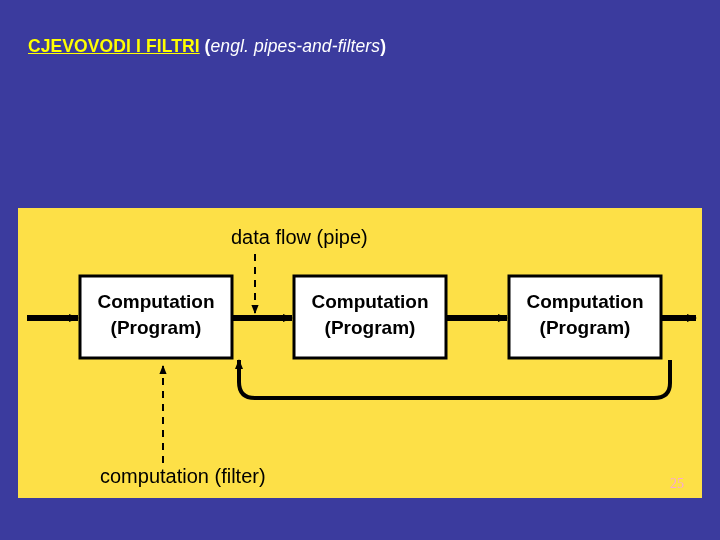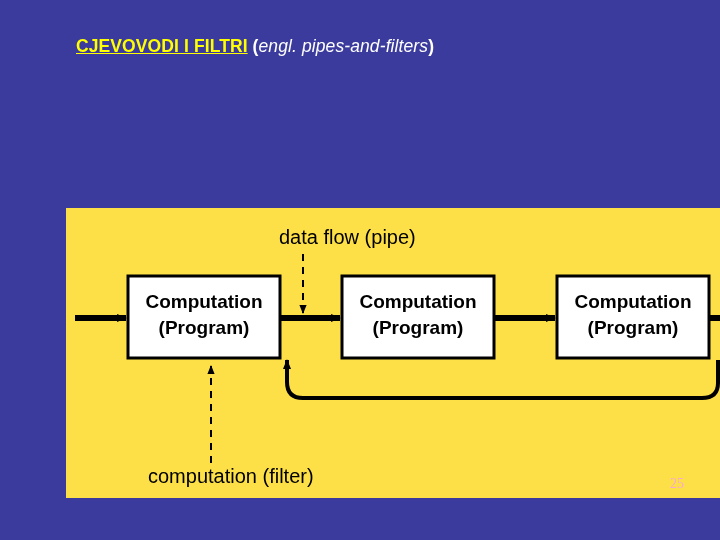--- a/index.html
+++ b/index.html
@@ -11,21 +11,20 @@
     height: 540px;
     background: #3b3b9e;
     font-family: "Liberation Sans", sans-serif;
     overflow: hidden;
     position: relative;
   }
   .slide {
     position: absolute;
     inset: 0;
     background: #3b3b9e;
-    margin-left: 48px;
   }
 
   
   .title-line {
     position: absolute;
     left: 28px;
     top: 36px;
     width: 660px;
     font-size: 17.5px;
     color: #ffffff;

